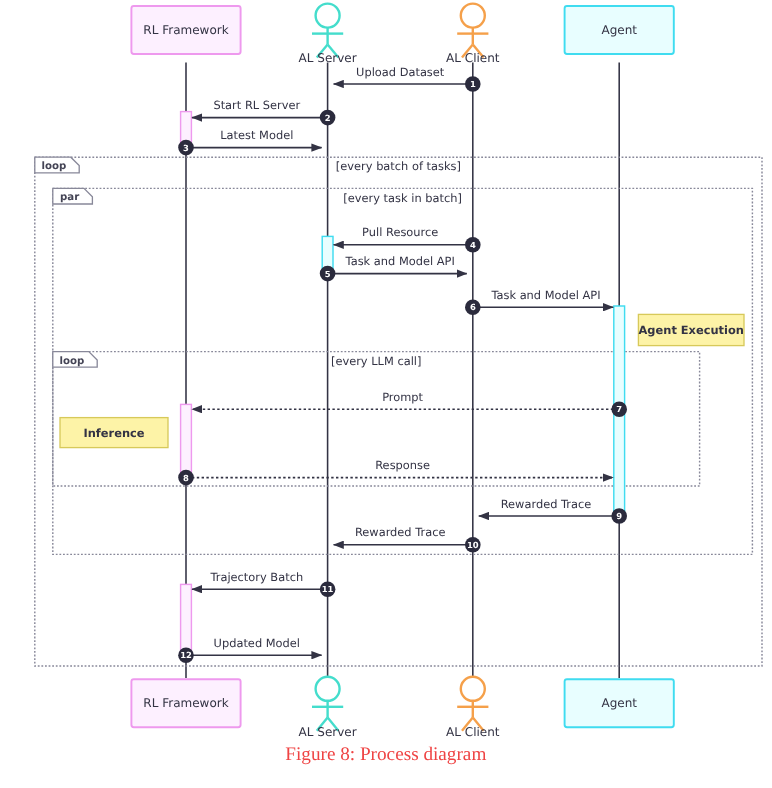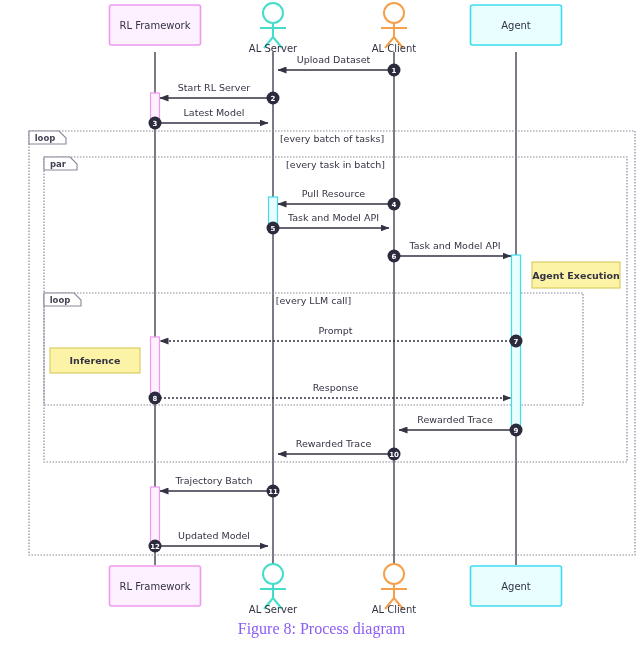--- a/index.html
+++ b/index.html
@@ -21,21 +21,21 @@
     height: 657px;
   }
   .cap {
     position: absolute;
     left: 0;
     top: 620px;
     width: 643px;
     text-align: center;
     font-family: "Liberation Serif", serif;
     font-size: 16px;
-    color: #8b5cf6;
+    color: #ef4444;
   }
   svg text {
     font-family: "DejaVu Sans", sans-serif;
     fill: #333344;
   }
   .msg-label {
     font-size: 9.5px;
     fill: #333344;
   }
   .actor-label {

